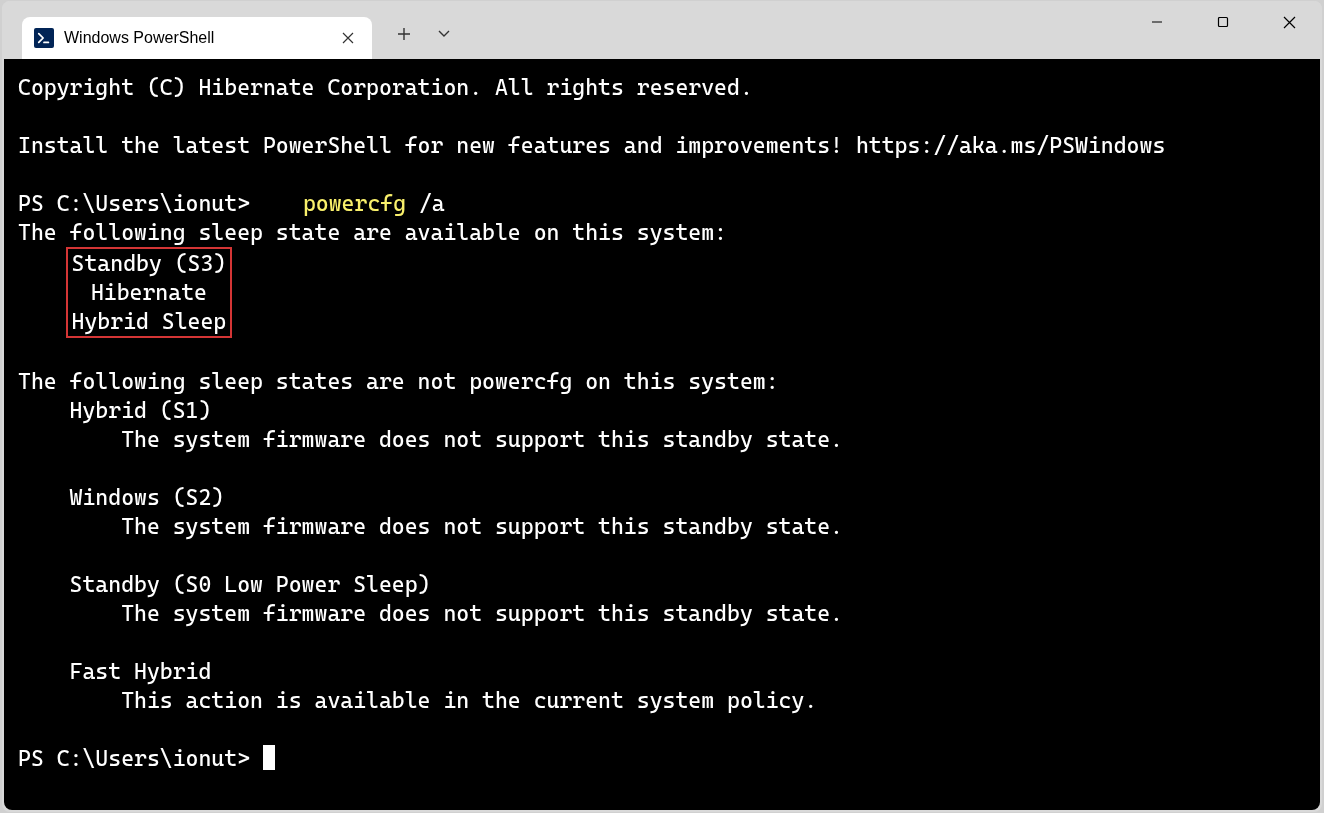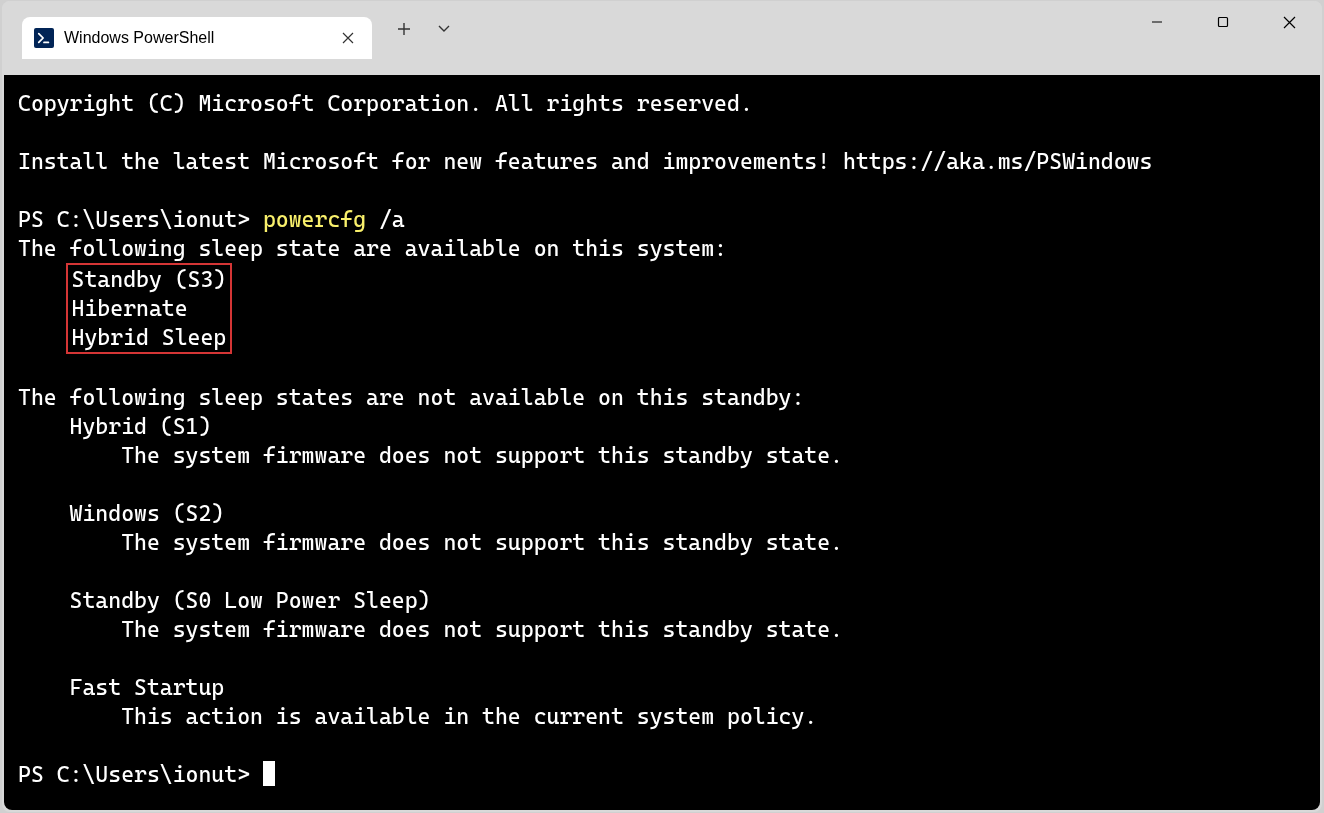--- a/index.html
+++ b/index.html
@@ -18,23 +18,24 @@
       width: 1320px;
       height: 811px;
       margin: 1px 2px;
       background: #d9d9d9;
       border-radius: 8px;
       overflow: hidden;
       display: flex;
       flex-direction: column;
     }
     .titlebar {
-      height: 74px;
+      height: 58px;
       background: #d9d9d9;
       display: flex;
+      align-items: center;
       padding-left: 20px;
       position: relative;
     }
     .tab {
       display: flex;
       align-items: center;
       background: #ffffff;
       border-radius: 8px 8px 0 0;
       height: 42px;
       padding: 0 12px;
@@ -120,26 +121,28 @@
       font-size: 22px;
       line-height: 29px;
       padding: 14px 14px;
       white-space: pre;
       overflow: hidden;
       border-radius: 0 0 8px 8px;
       margin: 0 2px 2px 2px;
     }
     .cmd-yellow {
       color: #f9f06b;
+      margin-left: 40px;
     }
     .highlight-box {
       border: 2px solid #d43535;
       display: inline-block;
       padding: 0 4px;
       margin-left: -4px;
+      text-align: center;
     }
     .cursor {
       display: inline-block;
       width: 12px;
       height: 25px;
       background: #ffffff;
       vertical-align: text-bottom;
       margin-bottom: 1px;
     }
   </style>
@@ -184,37 +187,37 @@
         </svg>
       </div>
       <div class="win-btn">
         <svg width="13" height="13" viewBox="0 0 13 13">
           <path d="M1 1 L12 12 M12 1 L1 12" stroke="#000" stroke-width="1.2"></path>
         </svg>
       </div>
     </div>
   </div>
 
-  <div class="terminal"><span>Copyright (C) Microsoft Corporation. All rights reserved.</span>
-
-<span>Install the latest Microsoft for new features and improvements! https://aka.ms/PSWindows</span>
+  <div class="terminal"><span>Copyright (C) Hibernate Corporation. All rights reserved.</span>
+
+<span>Install the latest PowerShell for new features and improvements! https://aka.ms/PSWindows</span>
 
 <span>PS C:\Users\ionut&gt; </span><span class="cmd-yellow">powercfg</span><span> /a</span>
 <span>The following sleep state are available on this system:</span>
     <span class="highlight-box"><span>Standby (S3)</span>
 <span>Hibernate</span>
 <span>Hybrid Sleep</span></span>
 
-<span>The following sleep states are not available on this standby:</span>
+<span>The following sleep states are not powercfg on this system:</span>
     <span>Hybrid (S1)</span>
         <span>The system firmware does not support this standby state.</span>
 
     <span>Windows (S2)</span>
         <span>The system firmware does not support this standby state.</span>
 
     <span>Standby (S0 Low Power Sleep)</span>
         <span>The system firmware does not support this standby state.</span>
 
-    <span>Fast Startup</span>
+    <span>Fast Hybrid</span>
         <span>This action is available in the current system policy.</span>
 
 <span>PS C:\Users\ionut&gt; </span><span class="cursor"></span></div>
 </div>
 
 </body></html>

